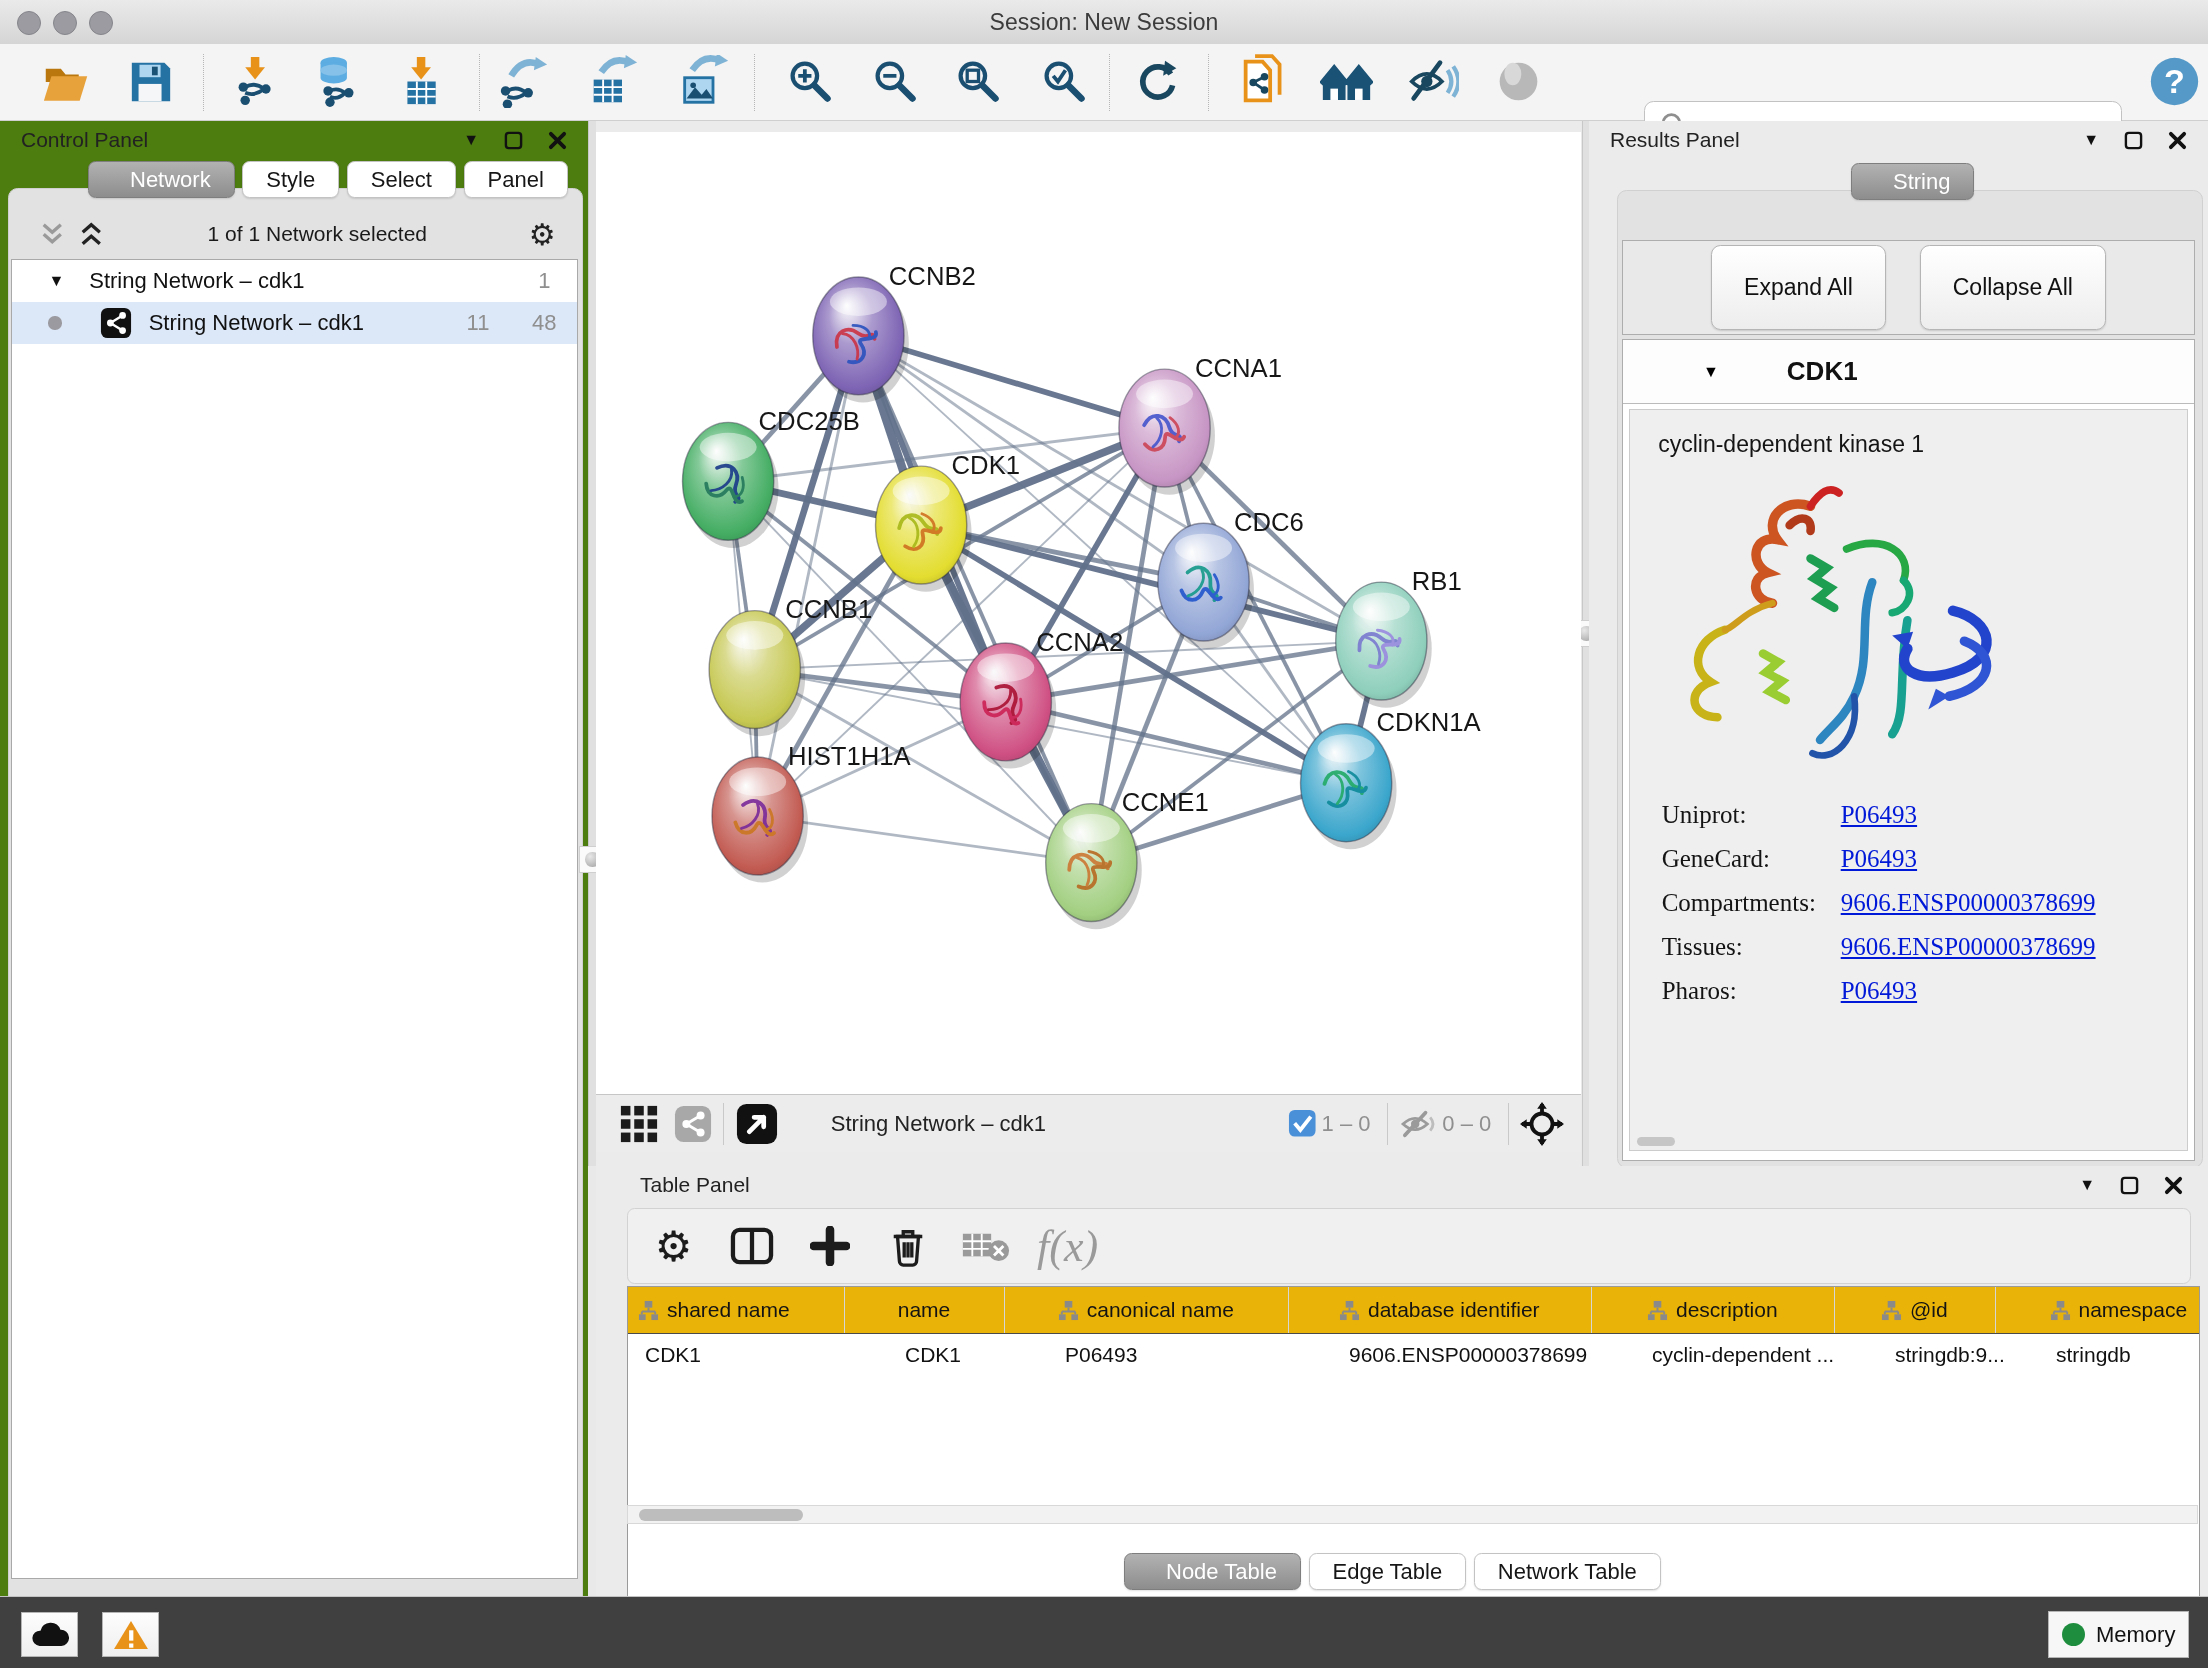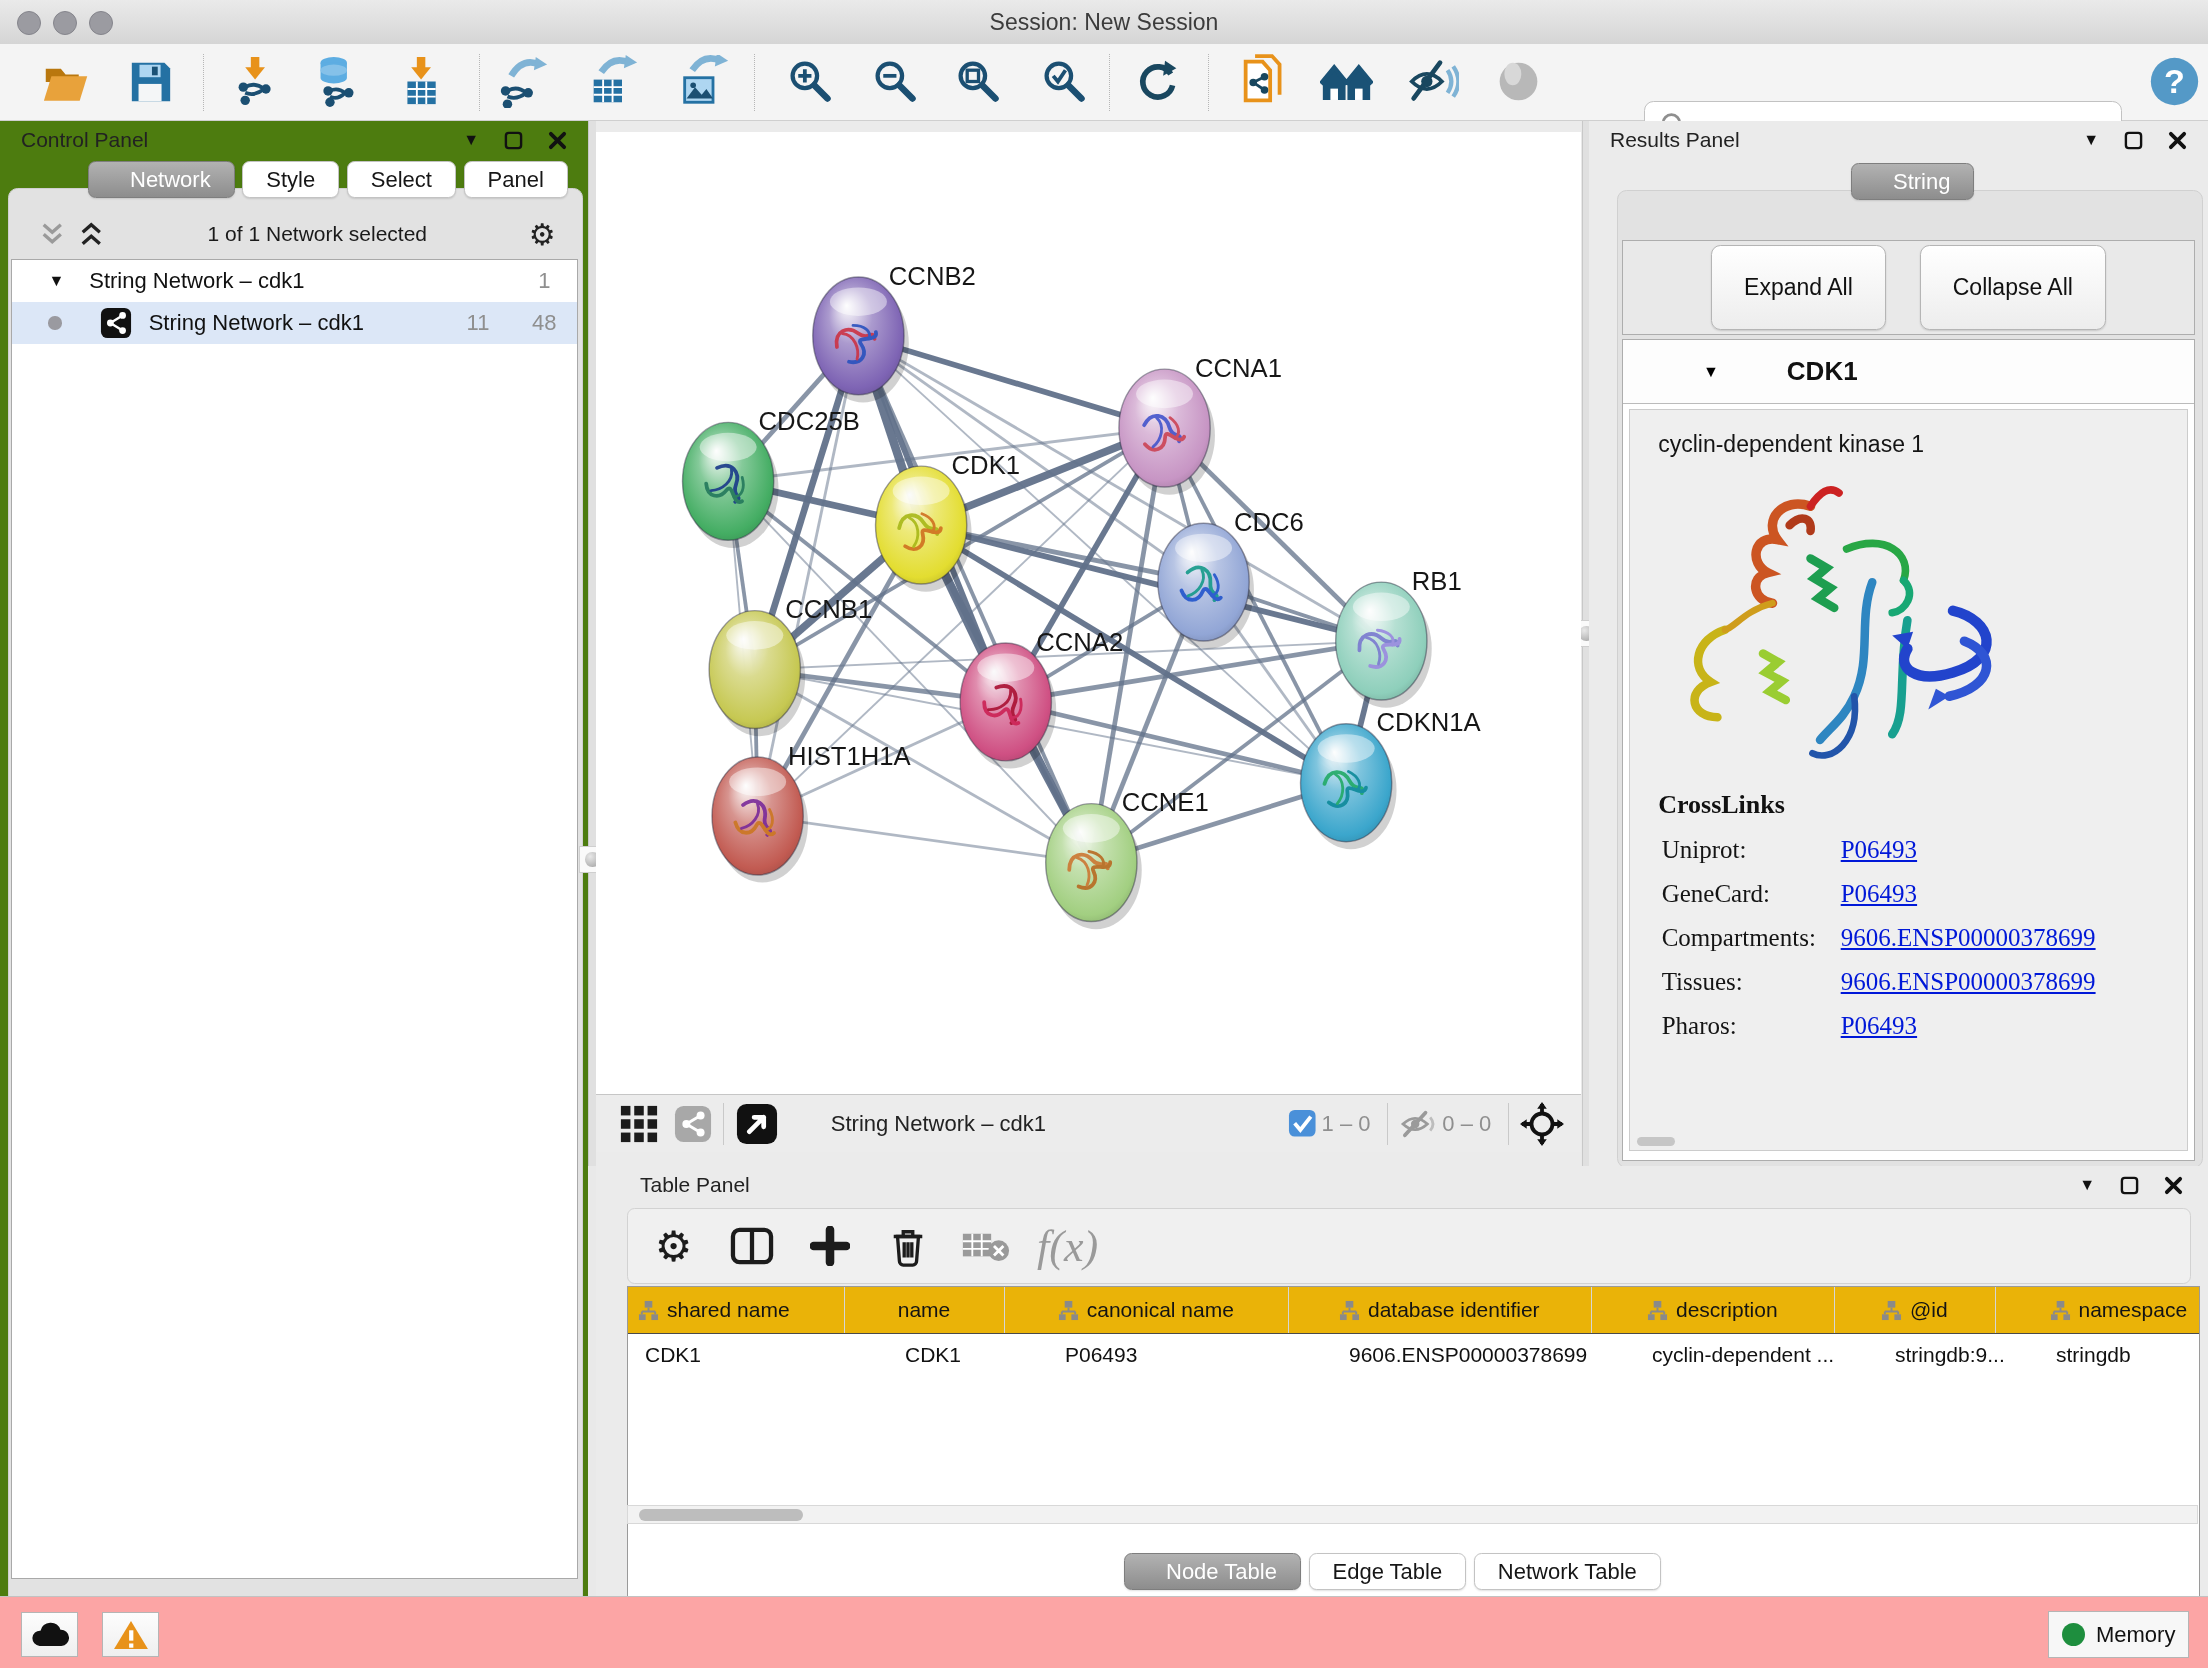--- a/index.html
+++ b/index.html
@@ -61,21 +61,21 @@
   #fx{font-family:"Liberation Serif",serif;font-style:italic;font-size:44px;color:#9a9a9a;}
   #tbl-box{position:absolute;left:31px;top:120px;width:1571px;height:462px;max-height:367px;background:#fff;border:1px solid #9a9a9a;overflow:hidden;}
   #tbl-head{display:flex;height:46px;background:#eab308;border-bottom:1.9px solid #4a4a4a;justify-content:center;}
   .th{display:flex;align-items:center;justify-content:center;gap:7.6px;font-size:21px;color:#141414;border-right:1px solid #d6d6d6;box-sizing:border-box;overflow:hidden;white-space:nowrap;flex:none;}
   .tr{display:flex;height:42px;}
   .td{font-size:21px;color:#111;padding-left:17px;box-sizing:border-box;display:flex;align-items:center;overflow:hidden;white-space:nowrap;flex:none;}
   #tbl-scroll{position:absolute;left:31px;top:339px;width:1571px;height:19px;background:#f2f2f2;border:1px solid #d8d8d8;box-sizing:border-box;}
   #tbl-thumb{position:absolute;left:11.4px;top:2.9px;width:164px;height:12.4px;border-radius:6.7px;background:#bdbdbd;}
   #tbl-tabs{position:absolute;left:528px;top:387px;}
   
-  #bottom{left:0;top:1596px;width:2208px;height:72px;background:#fca5a5;border-top:1px solid #c2c2c2;}
+  #bottom{left:0;top:1596px;width:2208px;height:72px;background:#404040;border-top:1px solid #c2c2c2;}
   .bbtn{position:absolute;top:15px;width:55px;height:43px;background:linear-gradient(#fdfdfd,#efefef);border:1.9px solid #b5b5b5;display:flex;align-items:center;justify-content:center;}
   #memorybtn{position:absolute;left:2048px;top:14.3px;width:139px;height:45px;background:#f7f7f7;border:1.9px solid #b5b5b5;display:flex;align-items:center;justify-content:center;gap:11.4px;font-size:22px;color:#111;}
   .memdot{width:23px;height:23px;border-radius:50%;background:#1e8e3e;}
   
   .vdiv{position:absolute;top:121px;height:1045px;width:8.6px;background:#e0e0e0;border-left:1px solid #c8c8c8;border-right:1px solid #c8c8c8;}
   .knob{position:absolute;width:25px;height:25px;background:#fafafa;border:1px solid #cfcfcf;display:flex;align-items:center;justify-content:center;}
   .knob i{width:14.3px;height:14.3px;border-radius:50%;background:radial-gradient(circle at 35% 30%,#e8e8e8,#9f9f9f);display:block;}
   .hdrbar{display:flex;align-items:center;height:38px;}
   .hdr-icons{margin-left:auto;display:flex;align-items:center;gap:25px;}
 </style>
@@ -657,21 +657,20 @@
           <path d="M248 118 C262 132 250 150 236 152" stroke="#18a874" stroke-width="8"></path>
           <path d="M215 120 C200 160 215 200 196 240 C186 262 172 272 160 286" stroke="#2e86c1" stroke-width="9"></path>
           <path d="M196 240 C202 288 172 310 152 300" stroke="#2255aa" stroke-width="7"></path>
           <path d="M252 160 C242 218 252 258 236 280" stroke="#18a090" stroke-width="9"></path>
           <path d="M300 150 C342 160 352 200 300 215 C260 227 240 210 252 190" stroke="#2244cc" stroke-width="11"></path>
           <path d="M312 182 C348 196 342 230 296 240" stroke="#2f55d4" stroke-width="10"></path>
         </g>
         <path d="M296 240 l-22 14 8 -22 z" fill="#2f55d4"></path>
         <path d="M252 190 l-16 -14 22 -4 z" fill="#2244cc"></path>
       </svg>
-      <div class="clheading" style="margin:5.7px 0 0 28.5px;">CrossLinks</div>
       <div id="crosslinks">
           <div class="clrow">
             <span class="cllabel">Uniprot:</span>
             <a class="cllink">P06493</a>
           </div>
           <div class="clrow">
             <span class="cllabel">GeneCard:</span>
             <a class="cllink">P06493</a>
           </div>
           <div class="clrow">

